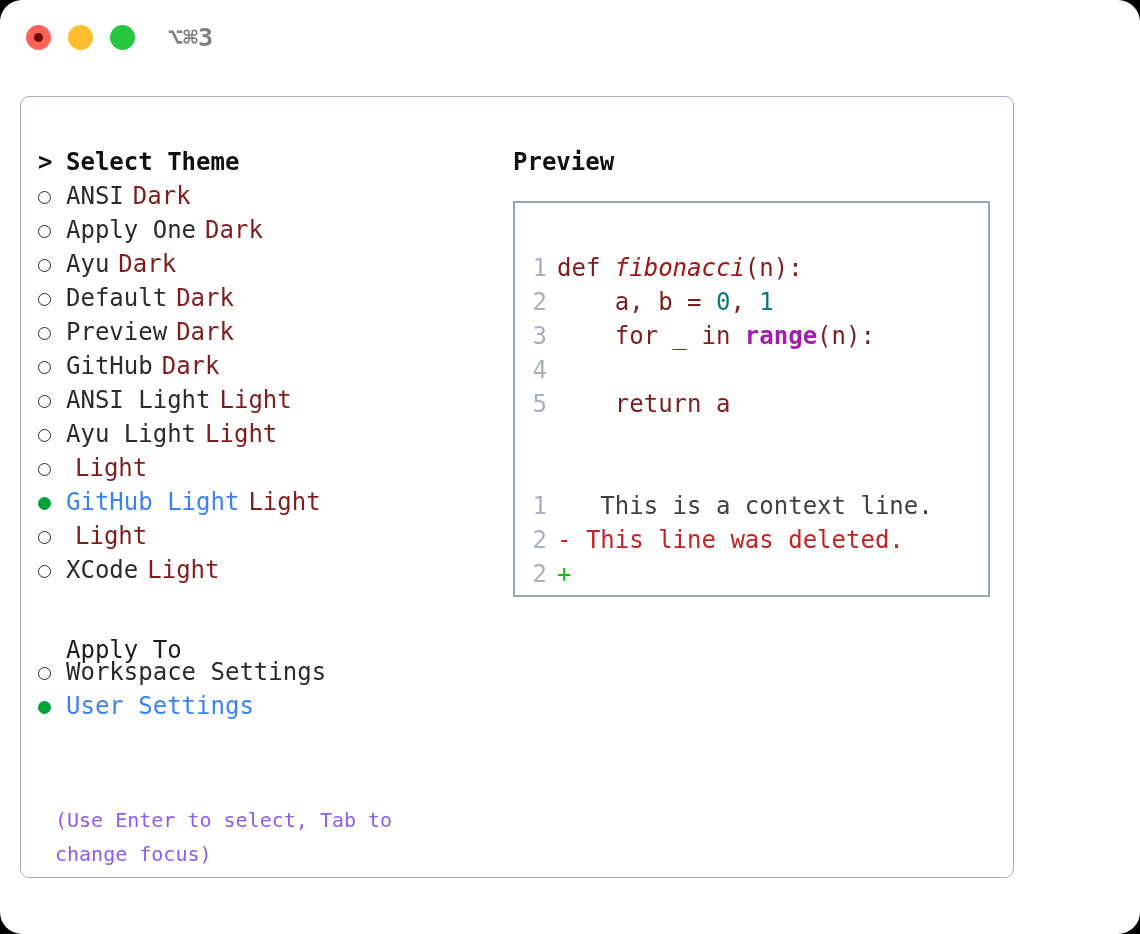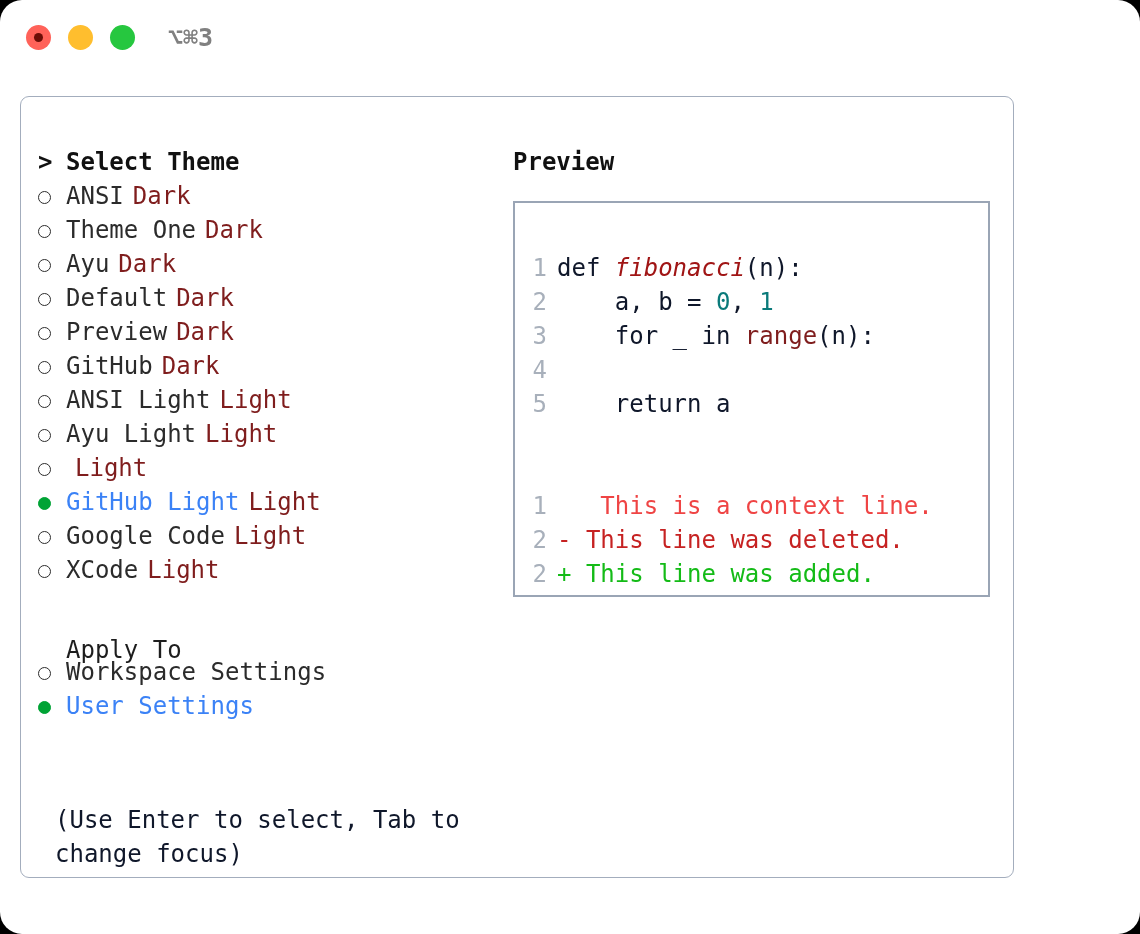--- a/index.html
+++ b/index.html
@@ -130,23 +130,23 @@
     font-weight: normal;
     margin-top: 12px;
   }
 
   .spacer-sm { height: 34px; }
 
   .hint {
     position: absolute;
     left: 17px; top: 658px;
     width: 420px;
-    font-size: 24px;
+    font-size: 20px;
     line-height: 34px;
-    color: #0f172a;
+    color: #8b5cf6;
   }
 
   
   .right-col {
     position: absolute;
     left: 492px; top: 48px;
     width: 500px;
   }
   .preview-title {
     font-size: 24px;
@@ -168,25 +168,25 @@
     line-height: 34px;
     white-space: pre;
     height: 34px;
   }
   .ln {
     flex: 0 0 30px;
     text-align: right;
     color: #a8b0bb;
     padding-right: 10px;
   }
-  .code-txt { color: #0f172a; }
+  .code-txt { color: #7f1d1d; }
   .tok-fn   { color: #a01515; font-style: italic; }
   .tok-num  { color: #0a7a7a; }
-  .tok-call { color: #7f1d1d; }
-  .d-ctx { color: #ef4444; }
+  .tok-call { color: #a21caf; font-weight: bold; }
+  .d-ctx { color: #404040; }
   .d-del { color: #c62222; }
   .d-add { color: #14bb17; }
   .blank-line { height: 34px; }
 </style>
 </head>
 <body>
 
 <div class="window">
 
   <div class="titlebar">
@@ -204,21 +204,21 @@
 
       <div class="row section-head">
         <span class="marker">&gt;</span><span>Select Theme</span>
       </div>
 
       <div>
         <div class="row">
           <span class="radio"><i></i></span><span class="item-label">ANSI</span><span class="item-cat">Dark</span>
         </div>
         <div class="row">
-          <span class="radio"><i></i></span><span class="item-label">Theme One</span><span class="item-cat">Dark</span>
+          <span class="radio"><i></i></span><span class="item-label">Apply One</span><span class="item-cat">Dark</span>
         </div>
         <div class="row">
           <span class="radio"><i></i></span><span class="item-label">Ayu</span><span class="item-cat">Dark</span>
         </div>
         <div class="row">
           <span class="radio"><i></i></span><span class="item-label">Default</span><span class="item-cat">Dark</span>
         </div>
         <div class="row">
           <span class="radio"><i></i></span><span class="item-label">Preview</span><span class="item-cat">Dark</span>
         </div>
@@ -231,21 +231,21 @@
         <div class="row">
           <span class="radio"><i></i></span><span class="item-label">Ayu Light</span><span class="item-cat">Light</span>
         </div>
         <div class="row">
           <span class="radio"><i></i></span><span class="item-cat">Light</span>
         </div>
         <div class="row">
           <span class="radio sel"><i></i></span><span class="item-label sel">GitHub Light</span><span class="item-cat">Light</span>
         </div>
         <div class="row">
-          <span class="radio"><i></i></span><span class="item-label">Google Code</span><span class="item-cat">Light</span>
+          <span class="radio"><i></i></span><span class="item-cat">Light</span>
         </div>
         <div class="row">
           <span class="radio"><i></i></span><span class="item-label">XCode</span><span class="item-cat">Light</span>
         </div>
       </div>
 
       <div class="spacer-sm"></div>
 
       <div class="row">
         <span class="marker"> </span><span class="plain-head">Apply To</span>
@@ -293,20 +293,20 @@
 
         <div class="code-line">
           <span class="ln">1</span><span class="d-ctx"> </span><span class="d-ctx">  This is a context line.</span>
         </div>
 
         <div class="code-line">
           <span class="ln">2</span><span class="d-del">-</span><span class="d-del"> This line was deleted.</span>
         </div>
 
         <div class="code-line">
-          <span class="ln">2</span><span class="d-add">+</span><span class="d-add"> This line was added.</span>
+          <span class="ln">2</span><span class="d-add">+</span>
         </div>
 
       </div>
     </div>
 
   </div>
 </div>
 
 </body></html>

